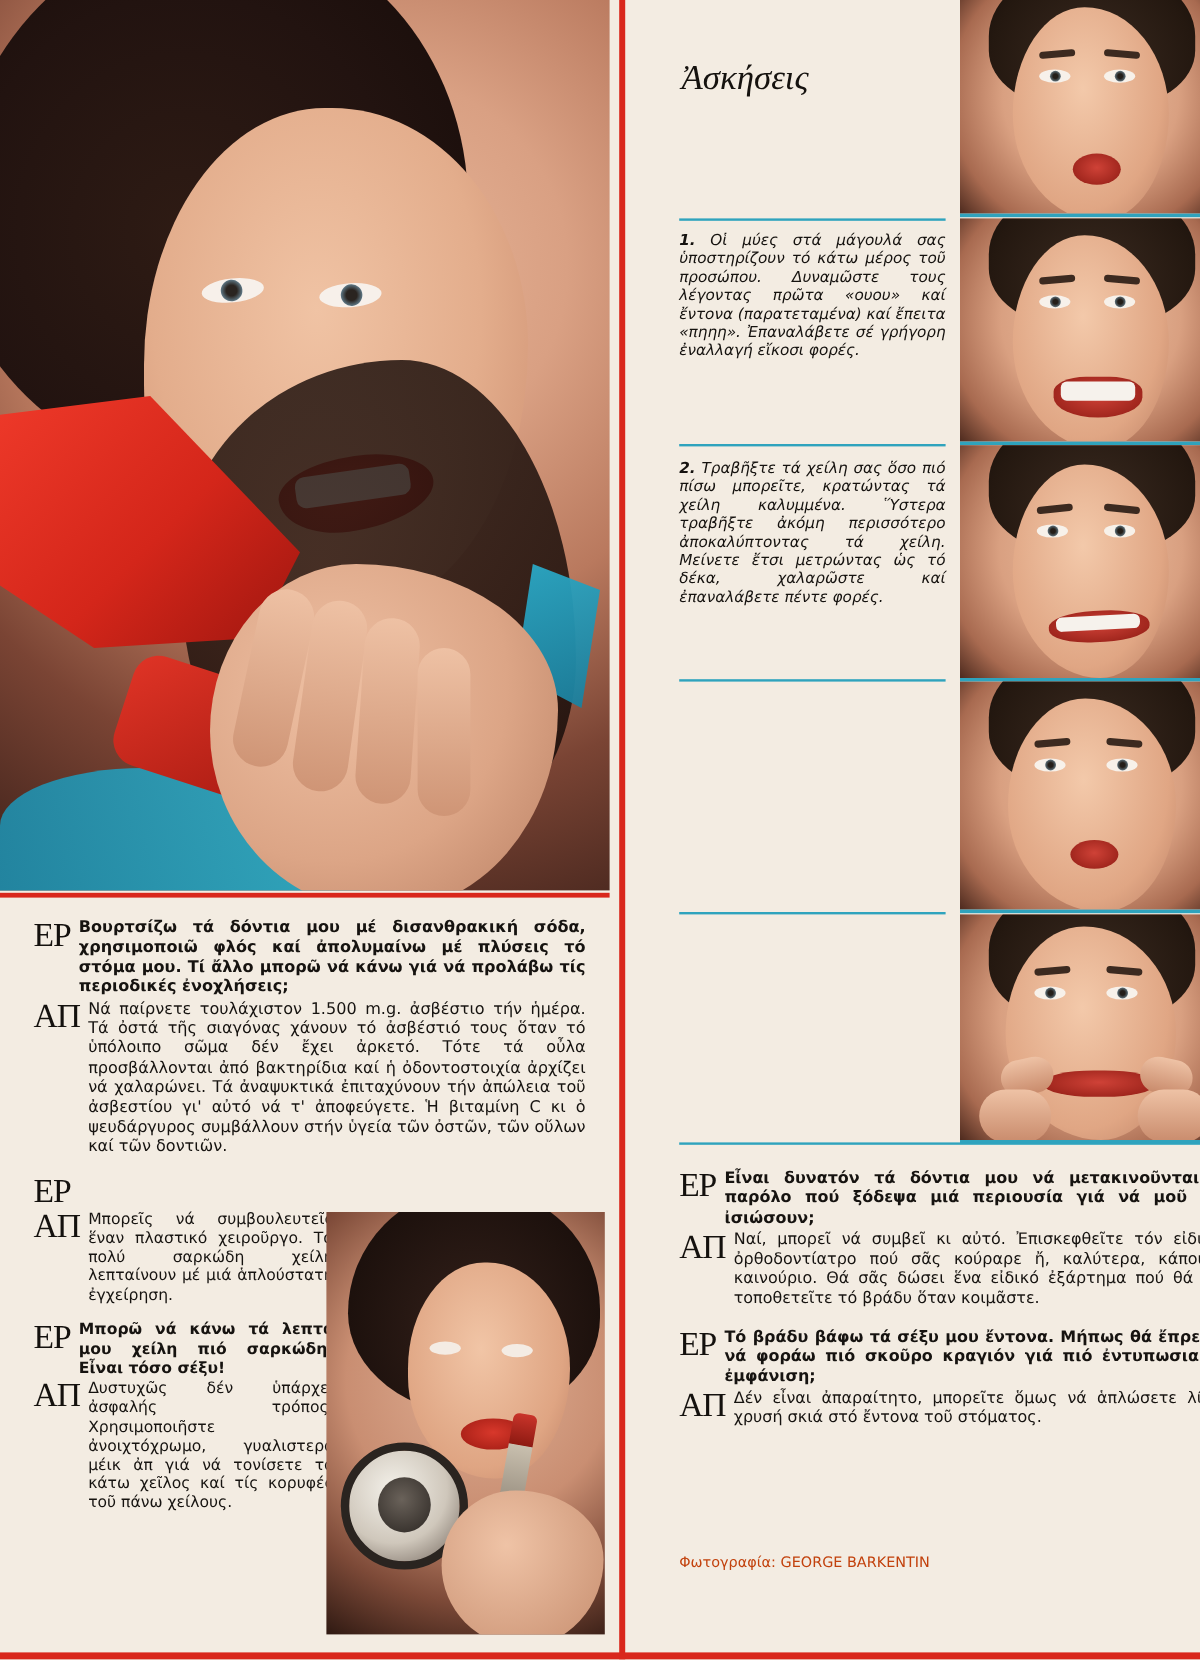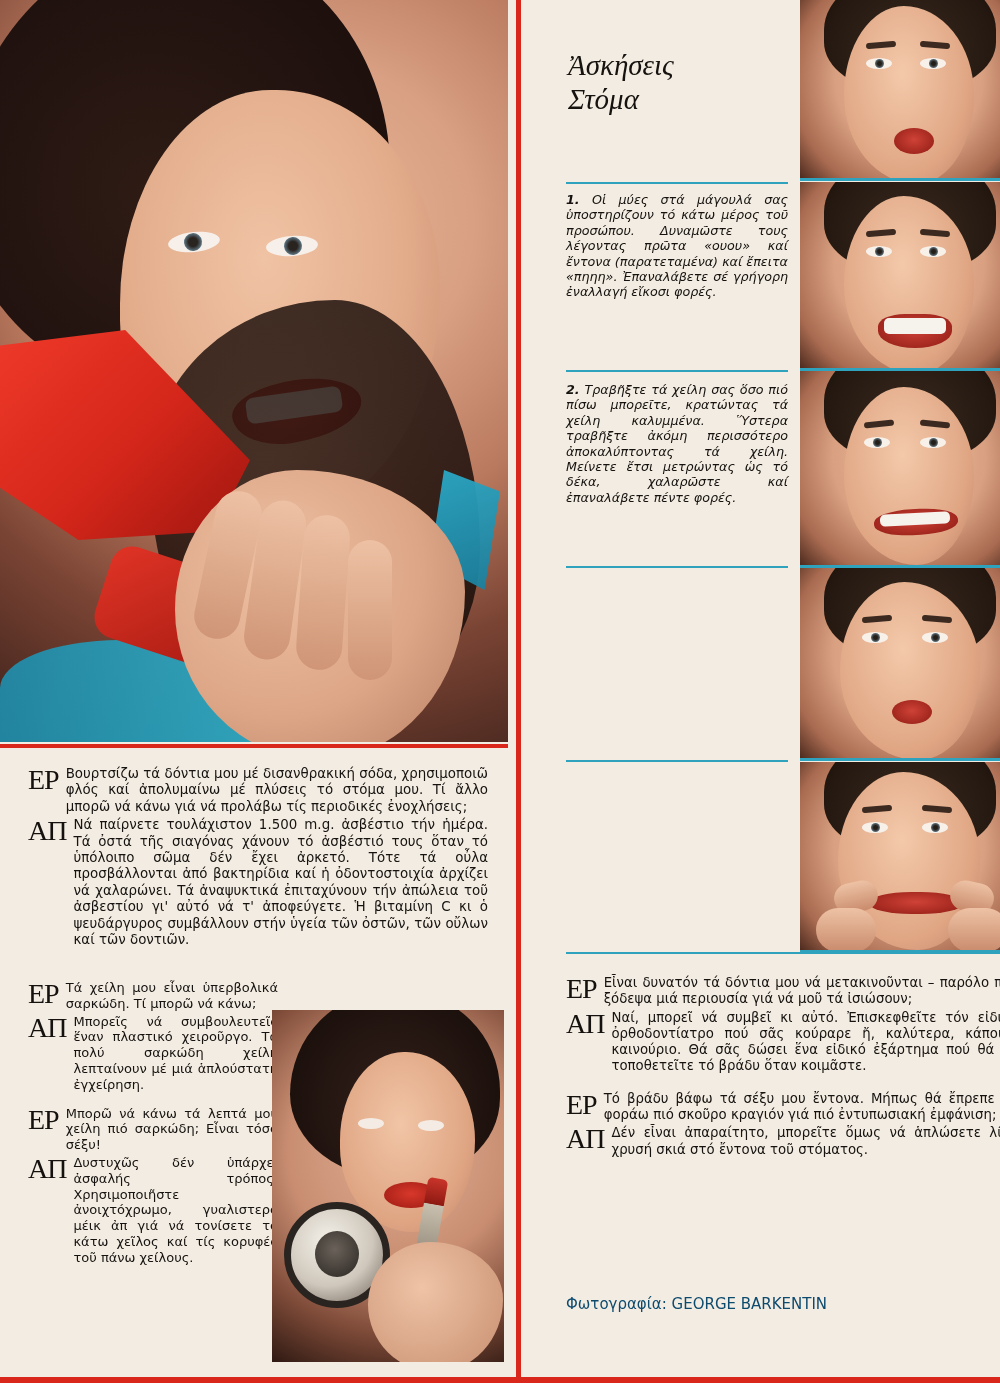--- a/index.html
+++ b/index.html
@@ -86,21 +86,21 @@
   .qa-row{display:flex;align-items:flex-start;}
   .marker{
     font-family:"Liberation Serif", serif;
     font-size:28px;line-height:26px;letter-spacing:-1px;
     margin-right:7px;flex:0 0 auto;color:#14110e;padding-top:1px;
   }
   .qa-body{
     font-size:13.4px;line-height:16.4px;color:#161310;
     text-align:justify;font-family:"DejaVu Sans",sans-serif;
   }
-  .qa-body.bold{font-weight:normal;}
+  .qa-body.bold{font-weight:bold;}
 
   .lower-left{position:absolute;left:28px;top:980px;width:250px;}
   .lower-left .qa{margin-bottom:13px;}
   .lower-left .qa-body{font-size:13px;line-height:15.8px;}
 
   .photo-lipstick{
     position:absolute;left:272px;top:1010px;width:232px;height:352px;
     overflow:hidden;
     background:radial-gradient(circle at 55% 40%, #dfae93 0%, #c98e72 45%, #7d4a38 75%, #2f1912 100%);
   }
@@ -180,21 +180,21 @@
   .f-hair{
     position:absolute;left:24px;top:-30px;width:172px;height:120px;
     background:radial-gradient(ellipse at 50% 70%, #3a2a20 0%, #241810 70%, #150d09 100%);
     border-radius:50% 50% 40% 40%;
   }
   .f-finger{position:absolute;background:linear-gradient(180deg,#eec2a5,#c98b6c);border-radius:16px;}
 
   .right-text{position:absolute;left:18px;top:975px;width:452px;}
   .right-text .qa-body{font-size:13.3px;line-height:16.3px;}
   .credit{
-    position:absolute;left:18px;top:1295px;font-size:15px;color:#0c4a6e;
+    position:absolute;left:18px;top:1295px;font-size:12px;color:#c2410c;
   }
 </style>
 </head>
 <body>
 
 <div class="page">
 
   <div class="left-col">
 
     <div class="photo-phone">
@@ -231,21 +231,20 @@
           <span class="marker">ΑΠ</span>
           <span class="qa-body">Νά παίρνετε τουλάχιστον 1.500 m.g. ἀσβέστιο τήν ἡμέρα. Τά ὀστά τῆς σιαγόνας χάνουν τό ἀσβέστιό τους ὅταν τό ὑπόλοιπο σῶμα δέν ἔχει ἀρκετό. Τότε τά οὖλα προσβάλλονται ἀπό βακτηρίδια καί ἡ ὀδοντοστοιχία ἀρχίζει νά χαλαρώνει. Τά ἀναψυκτικά ἐπιταχύνουν τήν ἀπώλεια τοῦ ἀσβεστίου γι' αὐτό νά τ' ἀποφεύγετε. Ἡ βιταμίνη C κι ὁ ψευδάργυρος συμβάλλουν στήν ὑγεία τῶν ὀστῶν, τῶν οὔλων καί τῶν δοντιῶν.</span>
         </div>
       </div>
     </div>
 
     <div class="lower-left">
       <div class="qa">
         <div class="qa-row">
           <span class="marker">ΕΡ</span>
-          <span class="qa-body bold">Τά χείλη μου εἶναι ὑπερβολικά σαρκώδη. Τί μπορῶ νά κάνω;</span>
         </div>
         <div class="qa-row" style="margin-top:2px;">
           <span class="marker">ΑΠ</span>
           <span class="qa-body">Μπορεῖς νά συμβουλευτεῖς ἕναν πλαστικό χειροῦργο. Τά πολύ σαρκώδη χείλη λεπταίνουν μέ μιά ἁπλούστατη ἐγχείρηση.</span>
         </div>
       </div>
       <div class="qa">
         <div class="qa-row">
           <span class="marker">ΕΡ</span>
           <span class="qa-body bold">Μπορῶ νά κάνω τά λεπτά μου χείλη πιό σαρκώδη; Εἶναι τόσο σέξυ!</span>
@@ -285,21 +284,20 @@
         </div>
       <div class="f-eye" style="left:120px;top:58px;">
           <div class="f-iris" style="left:9px;top:1px;"></div>
         </div>
       <div class="f-mouth" style="left:94px;top:128px;width:40px;height:26px;border-radius:50%;"></div>
     </div>
     <div class="ph-sep" style="top:178px;"></div>
 
     <div class="ex-title">
       <div>Ἀσκήσεις</div>
-      <div>Στόμα</div>
     </div>
 
     <div class="hr-teal" style="top:182px;"></div>
 
     <div class="ex-block" style="top:192px;">
       <div class="ex-text">
         <span class="ex-num">1.</span>
         <span>Οἱ μύες στά μάγουλά σας ὑποστηρίζουν τό κάτω μέρος τοῦ προσώπου. Δυναμῶστε τους λέγοντας πρῶτα «ουου» καί ἔντονα (παρατεταμένα) καί ἔπειτα «πηηη». Ἐπαναλάβετε σέ γρήγορη ἐναλλαγή εἴκοσι φορές.</span>
       </div>
     </div>

